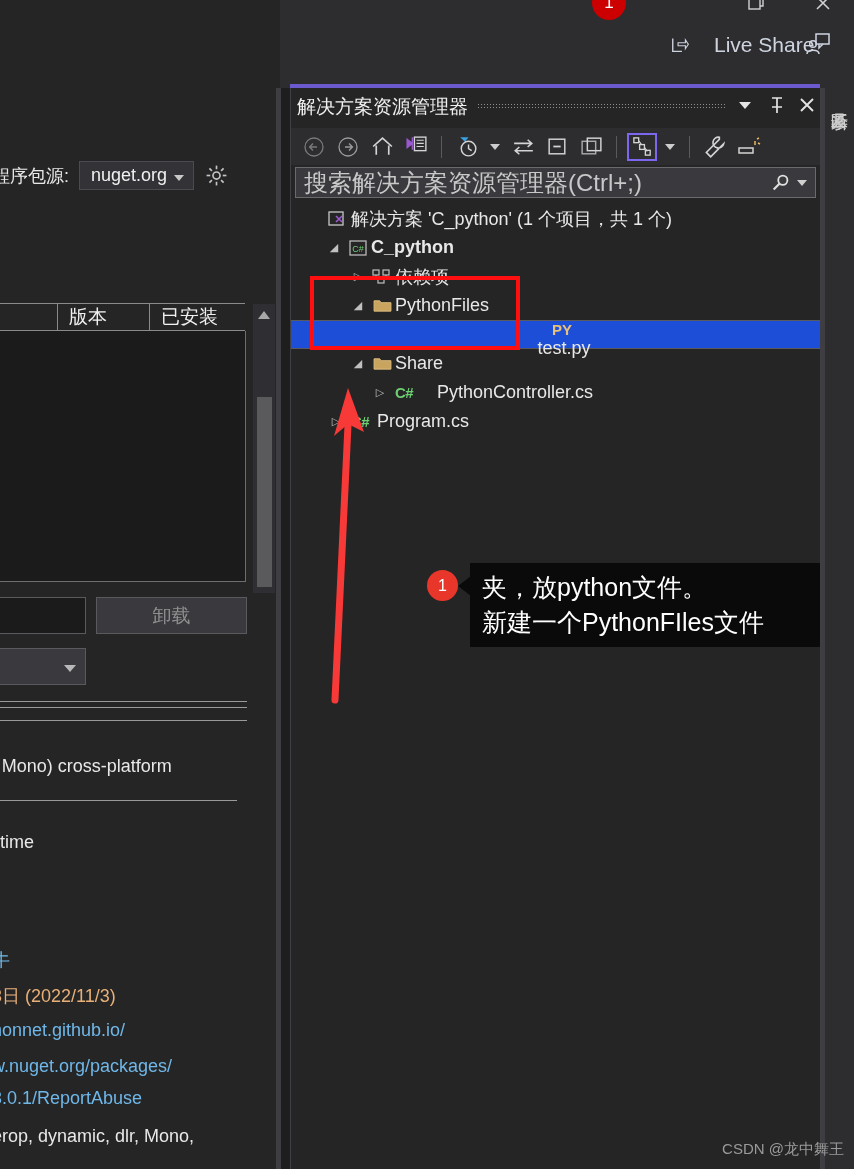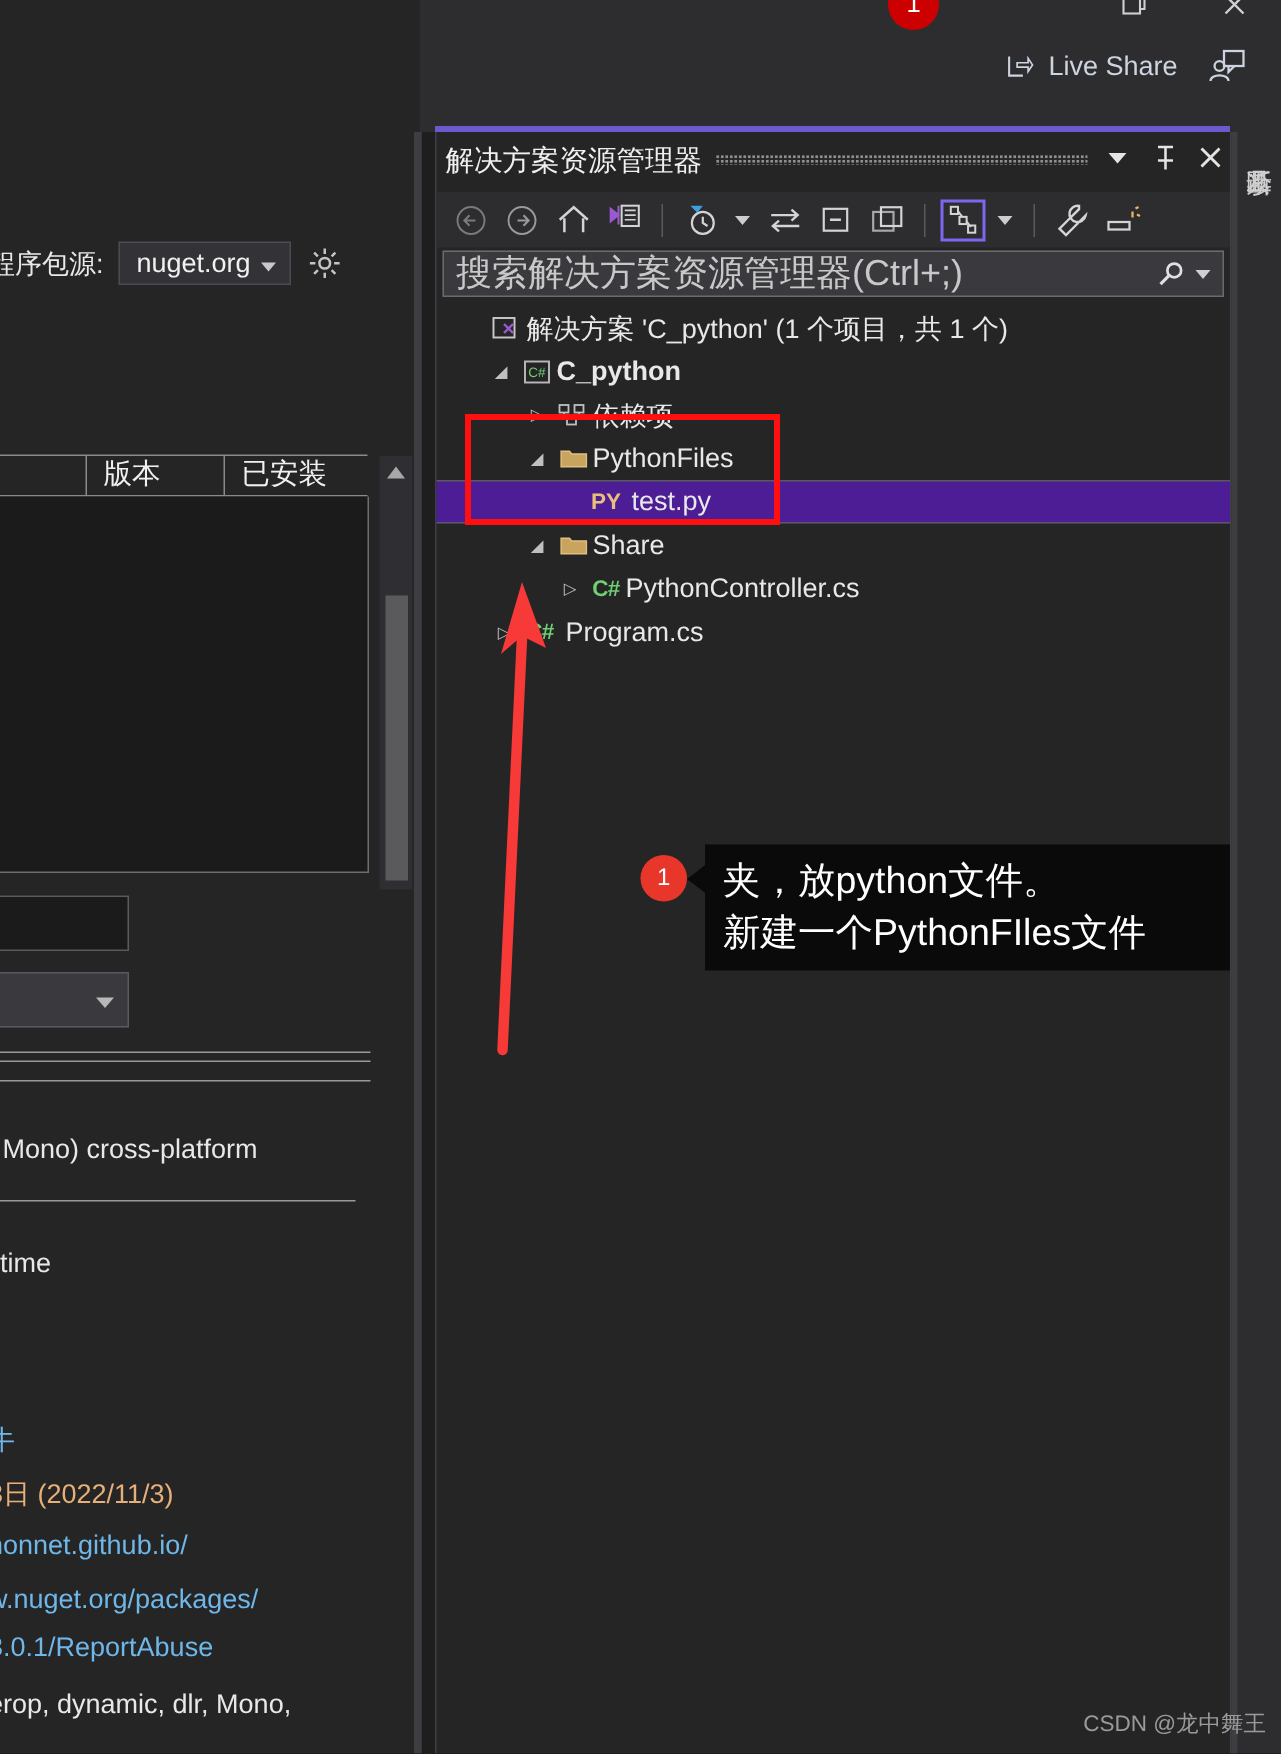--- a/index.html
+++ b/index.html
@@ -24,22 +24,22 @@
     position: absolute; left: 592px; top: -14px;
     width: 34px; height: 34px; border-radius: 50%;
     background: #cc0000; color: #fff;
     font-size: 17px; text-align: center; line-height: 34px;
   }
   .win-icon {
     position: absolute; color: #d0d0d0; font-size: 17px;
   }
   .live-share {
     position: absolute; left: 670px; top: 33px;
-    display: flex; align-items: center; gap: 7px;
-    color: #cdd4e0; font-size: 18px;
+    display: flex; align-items: center; gap: 22px;
+    color: #cdd4e0; font-size: 21px;
   }
   .ls-icon { width: 22px; height: 22px; display: block; }
   .person-icon { position: absolute; left: 805px; top: 31px; width: 26px; height: 26px; }
   .accent-bar {
     position: absolute; left: 290px; top: 84px; width: 530px; height: 4px;
     background: #6a5acd;
   }
 
   
   .nuget {
@@ -161,21 +161,21 @@
     color: #d4d4d4; font-size: 24px;
     font-family: "Liberation Sans", "DejaVu Sans", sans-serif;
   }
   .sln-search input::placeholder { color: #c8c8c8; opacity: 1; }
 
   .tree { position: absolute; left: 0; top: 116px; width: 530px; }
   .trow {
     position: relative; height: 29px; display: flex; align-items: center;
     color: #e8e8e8; font-size: 18px; white-space: nowrap;
   }
-  .trow.sel { background: #4c1d95; border-top: 1px solid #5a5a5e; border-bottom: 1px solid #5a5a5e; }
+  .trow.sel { background: #1d4ed8; border-top: 1px solid #5a5a5e; border-bottom: 1px solid #5a5a5e; flex-direction: column; }
   .tw { display: inline-block; width: 22px; text-align: center; color: #c0c0c0; font-size: 11px; }
   .ic-box { width: 26px; display: flex; align-items: center; justify-content: center; }
   .cs-tag { color: #6fcf73; font-size: 15px; font-weight: bold; letter-spacing: -0.5px; }
   .py-tag { color: #e8c07a; font-size: 15px; font-weight: bold; }
   .folder-ic { width: 19px; height: 15px; }
   .bold { font-weight: bold; }
 
   
   .red-box {
     position: absolute; border: 4px solid #ff0f0f;
@@ -280,20 +280,21 @@
     </div>
     <div class="list-box"></div>
 
     <div class="vscroll">
       <div class="up-arw"></div>
       <div class="thumb"></div>
     </div>
 
     <div class="btn-row1">
       <div class="ver-box"></div>
+      <div class="act-btn">卸载</div>
     </div>
     <div class="btn-row2">
       <div class="ver-dd">
         <span class="caret"></span>
       </div>
     </div>
 
     <div class="hr-line" style="left:-10px; top:613px; width:257px;"></div>
     <div class="hr-line" style="left:-10px; top:619px; width:257px;"></div>
     <div class="hr-line" style="left:-10px; top:632px; width:257px;"></div>
@@ -474,21 +475,21 @@
           </svg>
         </span>
         <span>Share</span>
       </div>
 
       <div class="trow" style="padding-left:12px;">
         <span class="tw" style="margin-left:66px;">▷</span>
         <span class="ic-box">
           <span class="cs-tag">C#</span>
         </span>
-        <span style="margin-left:0;">PythonController.cs</span>
+        <span style="margin-left:20px;">PythonController.cs</span>
       </div>
 
       <div class="trow" style="padding-left:12px;">
         <span class="tw" style="margin-left:22px;">▷</span>
         <span class="ic-box">
           <span class="cs-tag">C#</span>
         </span>
         <span style="margin-left:4px;">Program.cs</span>
       </div>
     </div>

